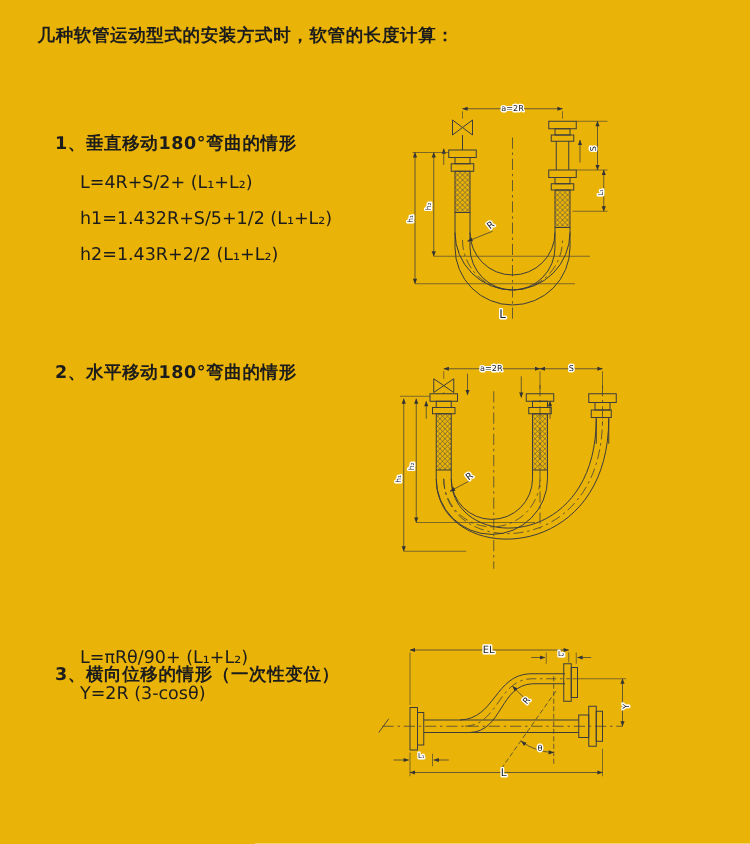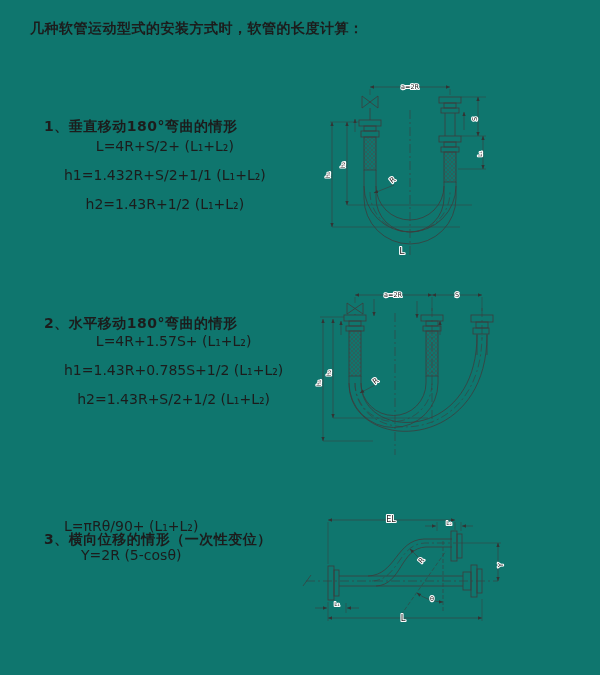--- a/index.html
+++ b/index.html
@@ -1,45 +1,45 @@
 <!DOCTYPE html>
 <html><head>
 <meta charset="utf-8">
 <style>
   * { margin:0; padding:0; box-sizing:border-box; }
   html,body { background:#ffffff; }
   .page {
-    position:relative; width:600px; height:675px; background:#0f766e;
+    position:relative; width:600px; height:675px; background:#eab308;
     font-family:"DejaVu Sans","Liberation Sans",sans-serif; color:#1c1c1c; overflow:hidden;
   }
   .title {
     position:absolute; left:30px; top:20px;
     font-size:14px; font-weight:700; letter-spacing:.5px; white-space:nowrap;
   }
   .sec-heading { position:absolute; font-size:14px; font-weight:700; white-space:nowrap; letter-spacing:.5px; }
-  .formulas { position:absolute; font-size:14px; white-space:nowrap;text-align:center; }
+  .formulas { position:absolute; font-size:14px; white-space:nowrap; }
   .formula  { height:29px; line-height:29px; }
   .diagram  { position:absolute; }
   svg text {
     font-family:"DejaVu Sans",sans-serif; fill:#222; stroke:#fff; stroke-width:2.2px;
     paint-order:stroke; stroke-linejoin:round;
   }
 </style>
 </head>
 <body>
 
 <div class="page">
 
   <div class="title">几种软管运动型式的安装方式时，软管的长度计算：</div>
 
-  <div class="sec-heading" style="left:44px; top:118px;">1、垂直移动180°弯曲的情形</div>
+  <div class="sec-heading" style="left:44px; top:106px;">1、垂直移动180°弯曲的情形</div>
   <div class="formulas" style="left:64px; top:132px;">
     <div class="formula">L=4R+S/2+ (L₁+L₂)</div>
-    <div class="formula">h1=1.432R+S/2+1/1 (L₁+L₂)</div>
-    <div class="formula">h2=1.43R+1/2 (L₁+L₂)</div>
+    <div class="formula">h1=1.432R+S/5+1/2 (L₁+L₂)</div>
+    <div class="formula">h2=1.43R+2/2 (L₁+L₂)</div>
   </div>
 
   <svg class="diagram" style="left:310px; top:72px;" width="280" height="190" viewBox="0 0 280 190">
     <defs>
       <pattern id="hp1" width="4" height="4" patternUnits="userSpaceOnUse">
         <path d="M0,4 L4,0 M0,0 L4,4" stroke="#4a4a4a" stroke-width="0.45"></path>
       </pattern>
       <marker id="ar1" viewBox="0 0 10 10" refX="9" refY="5" markerWidth="8" markerHeight="8" orient="auto-start-reverse">
         <path d="M0.5,1.5 L9.5,5 L0.5,8.5 z" fill="#333" stroke="none"></path>
       </marker>
@@ -95,26 +95,21 @@
     </g>
     <text x="100" y="17" text-anchor="middle" font-size="6.5">a=2R</text>
     <text transform="translate(167,47) rotate(-90)" text-anchor="middle" font-size="6.5">S</text>
     <text transform="translate(172,82) rotate(-90)" text-anchor="middle" font-size="5.5">L₁</text>
     <text transform="translate(20,103) rotate(-90)" text-anchor="middle" font-size="6">h₁</text>
     <text transform="translate(35,93) rotate(-90)" text-anchor="middle" font-size="6">h₂</text>
     <text transform="translate(84,110) rotate(-38)" text-anchor="middle" font-size="7.5">R</text>
     <text x="92" y="182" text-anchor="middle" font-size="9.5">L</text>
   </svg>
 
-  <div class="sec-heading" style="left:44px; top:315px;">2、水平移动180°弯曲的情形</div>
-  <div class="formulas" style="left:64px; top:327px;">
-    <div class="formula">L=4R+1.57S+ (L₁+L₂)</div>
-    <div class="formula">h1=1.43R+0.785S+1/2 (L₁+L₂)</div>
-    <div class="formula">h2=1.43R+S/2+1/2 (L₁+L₂)</div>
-  </div>
+  <div class="sec-heading" style="left:44px; top:289px;">2、水平移动180°弯曲的情形</div>
 
   <svg class="diagram" style="left:308px; top:283px;" width="295" height="180" viewBox="0 0 295 180">
     <defs>
       <pattern id="hp2" width="4" height="4" patternUnits="userSpaceOnUse">
         <path d="M0,4 L4,0 M0,0 L4,4" stroke="#4a4a4a" stroke-width="0.45"></path>
       </pattern>
       <marker id="ar2" viewBox="0 0 10 10" refX="9" refY="5" markerWidth="8" markerHeight="8" orient="auto-start-reverse">
         <path d="M0.5,1.5 L9.5,5 L0.5,8.5 z" fill="#333" stroke="none"></path>
       </marker>
     </defs>
@@ -176,21 +171,21 @@
     <text x="85" y="14" text-anchor="middle" font-size="6.5">a=2R</text>
     <text x="149" y="14" text-anchor="middle" font-size="6.5">S</text>
     <text transform="translate(13,100) rotate(-90)" text-anchor="middle" font-size="6">h₁</text>
     <text transform="translate(23,90) rotate(-90)" text-anchor="middle" font-size="6">h₂</text>
     <text transform="translate(69,100) rotate(-38)" text-anchor="middle" font-size="7.5">R</text>
   </svg>
 
   <div class="sec-heading" style="left:44px; top:516px;margin-top:15px;">3、横向位移的情形（一次性变位）</div>
   <div class="formulas" style="left:64px; top:512px;">
     <div class="formula">L=πRθ/90+ (L₁+L₂)</div>
-    <div class="formula">Y=2R (5-cosθ)</div>
+    <div class="formula">Y=2R (3-cosθ)</div>
   </div>
 
   <svg class="diagram" style="left:298px; top:505px;" width="302" height="140" viewBox="0 0 302 140">
     <defs>
       <marker id="ar3" viewBox="0 0 10 10" refX="9" refY="5" markerWidth="8" markerHeight="8" orient="auto-start-reverse">
         <path d="M0.5,1.5 L9.5,5 L0.5,8.5 z" fill="#333" stroke="none"></path>
       </marker>
     </defs>
     <g stroke="#3c3c3c" stroke-width="0.8" fill="none">
 

